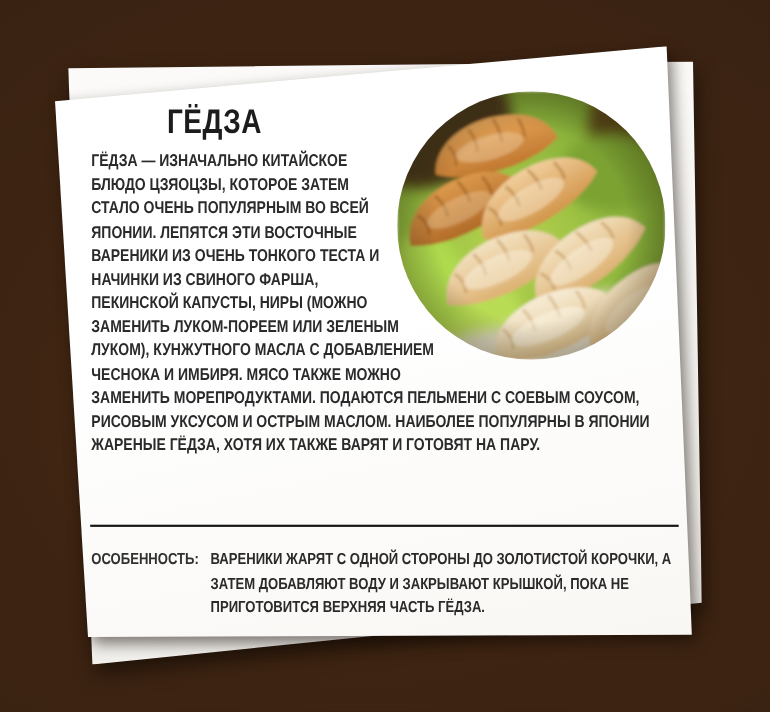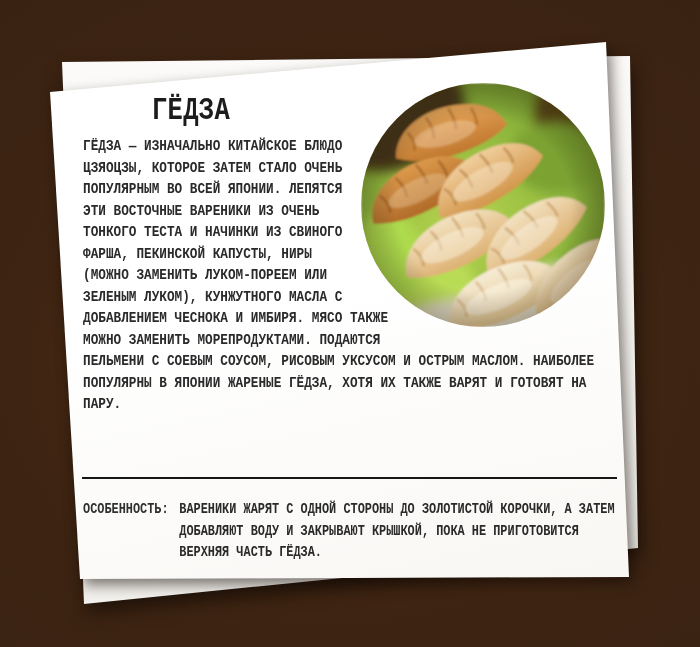--- a/index.html
+++ b/index.html
@@ -9,21 +9,21 @@
     background:#3b2212;
   }
   .stage{
     position:relative;width:700px;height:647px;
     background:
       radial-gradient(ellipse 560px 420px at 48% 58%, rgba(94,56,26,.55) 0%, rgba(70,41,19,.25) 55%, rgba(0,0,0,0) 100%),
       radial-gradient(ellipse 900px 700px at 50% 50%, #44281494 0%, #3a2212 60%, #2a1709 100%),
       #38200f;
   }
   
-  .shadow-wrap{position:absolute;inset:0;pointer-events:none;font-family:Liberation Mono, monospace;}
+  .shadow-wrap{position:absolute;inset:0;pointer-events:none;}
   .shadow-back{filter:drop-shadow(3px 9px 9px rgba(12,6,2,.6));}
   .shadow-front{filter:drop-shadow(4px 6px 7px rgba(18,9,3,.55));}
   .card-back{
     position:absolute;inset:0;
     clip-path:polygon(62px 62px,630px 56px,638px 548px,84px 604px);
     background:linear-gradient(160deg,#fbfaf8 30%,#eceae5 100%);
   }
   .card-front{
     position:absolute;inset:0;
     clip-path:polygon(50px 92px,606px 42px,629px 577px,80px 579px);

